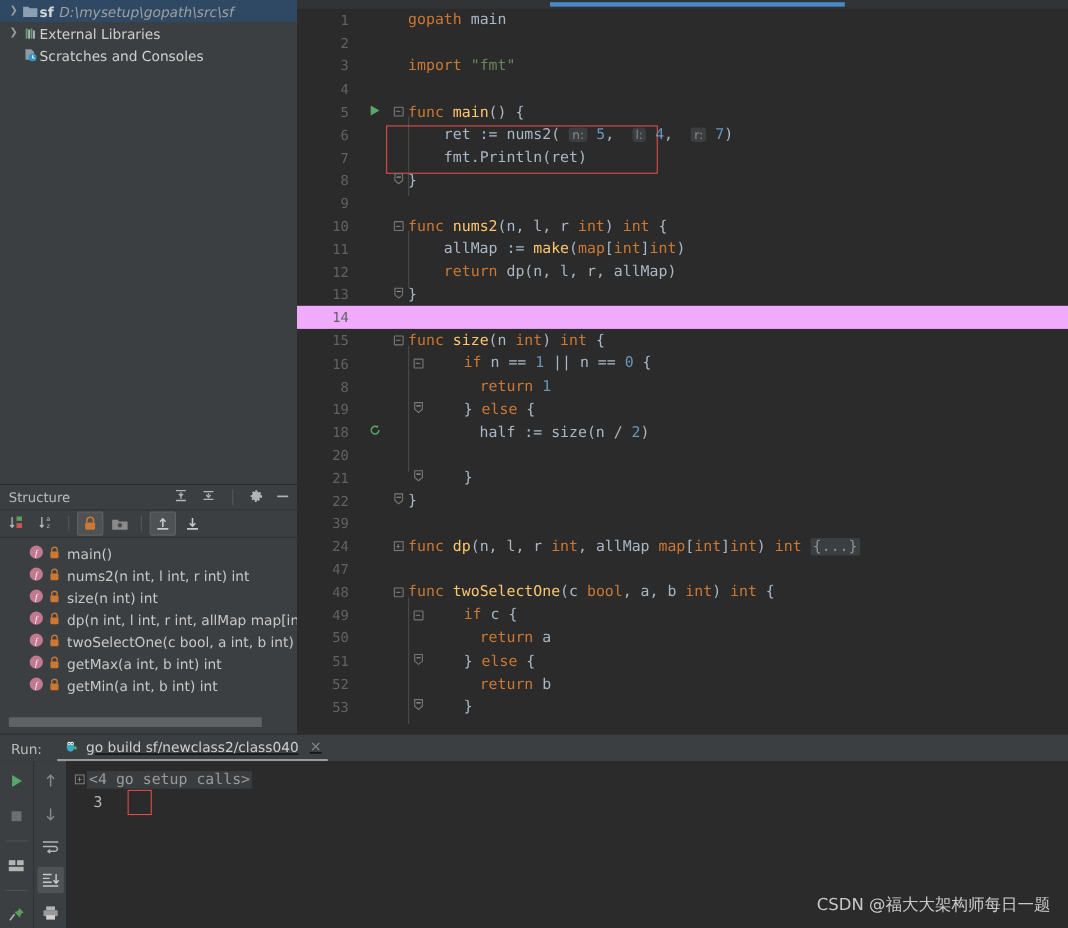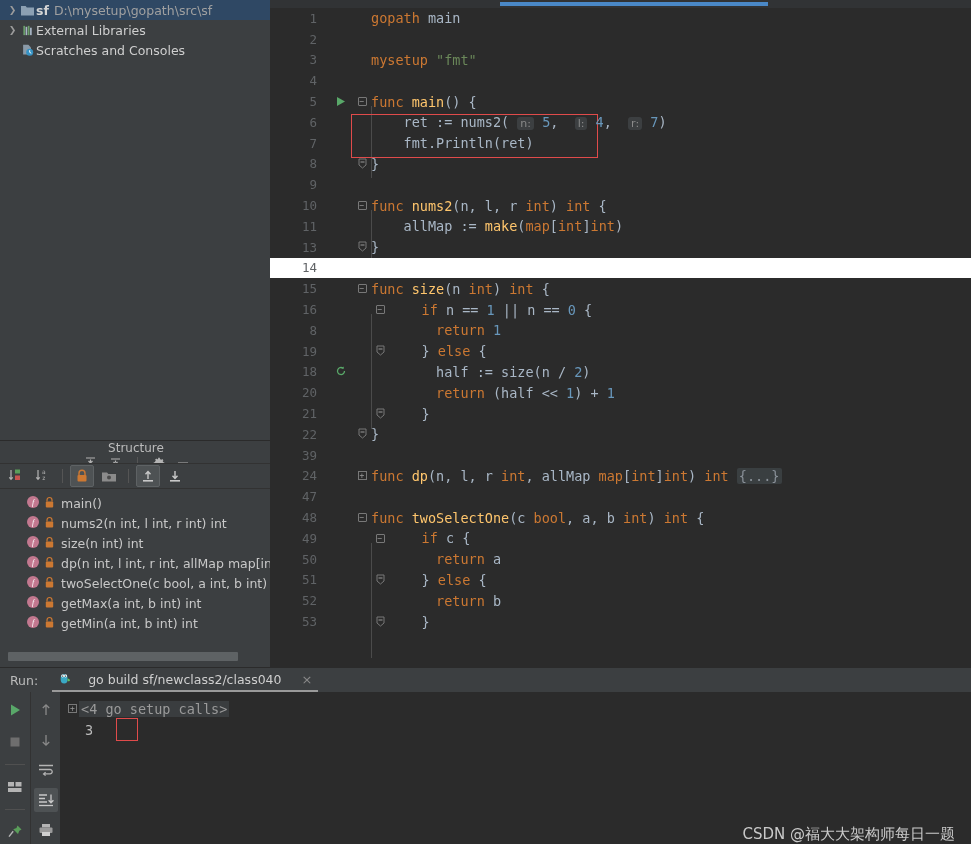--- a/index.html
+++ b/index.html
@@ -20,30 +20,29 @@
   .project-tree { height: 440px; background: #3c3f41; position: relative; overflow: hidden; }
   .tree-row {
     display: flex; align-items: center; height: 20px;
     padding-left: 6px; font-size: 12.5px; color: #bbbbbb; white-space: nowrap;
   }
   .tree-row.selected { background: #2f4864; }
   .arrow { width: 13px; font-size: 9px; color: #9b9b9b; flex: 0 0 13px; text-align: center; }
   .arrow.blank { visibility: hidden; }
   .tico { width: 17px; flex: 0 0 17px; display: flex; align-items: center; justify-content: center; }
   .lbl-bold { font-weight: bold; color: #d4d4d4; margin-right: 5px; }
-  .lbl-dim { color: #a0a0a0; }
+  .lbl-dim { color: #a0a0a0; font-style: italic; }
   .lbl { color: #cfcfcf; }
 
   
   .structure { flex: 1; background: #3c3f41; display: flex; flex-direction: column; border-top: 1px solid #2b2b2b; }
   .struct-header {
     height: 22px; display: flex; align-items: center;
     padding: 0 6px 0 8px; font-size: 12px; color: #bbbbbb;
     background: #3c3f41;
-    flex-direction: column;
   }
   .struct-header .title { flex: 1; }
   .hdr-icons { display: flex; align-items: center; gap: 10px; }
   .vdiv { width: 1px; height: 14px; background: #555; margin: 0 4px; }
   .struct-toolbar {
     height: 26px; display: flex; align-items: center; gap: 3px;
     padding: 0 4px; background: #3c3f41;
     border-top: 1px solid #323232; border-bottom: 1px solid #323232;
   }
   .tb-btn { width: 24px; height: 22px; display: flex; align-items: center; justify-content: center; border-radius: 2px; }
@@ -54,21 +53,21 @@
   .struct-row .lock-icon { flex: 0 0 12px; margin-right: 5px; }
   .struct-row .s-text { font-size: 12.5px; color: #c8c8c8; }
   .struct-hscroll { position: absolute; left: 8px; bottom: 6px; width: 230px; height: 9px; background: #5e6264; border-radius: 1px; }
 
   
   .editor { flex: 1; background: #2b2b2b; position: relative; overflow: hidden; }
   .editor-topbar { height: 8px; background: #313335; position: relative; }
   .top-scroll { position: absolute; top: 2px; left: 230px; width: 268px; height: 4px; background: #4a88c7; }
   .code-area { position: relative; font-family: "DejaVu Sans Mono", monospace; font-size: 13.5px; }
   .code-line { display: flex; height: 20.8px; align-items: center; position: relative; }
-  .code-line.caret-line { background: #ffffff; }
+  .code-line.caret-line { background: #f0abfc; }
   .gutter {
     width: 55px; flex: 0 0 55px; text-align: right; padding-right: 8px;
     color: #606366; font-size: 12.5px; font-family: "DejaVu Sans Mono", monospace;
   }
   .gutter-icons { width: 32px; flex: 0 0 32px; position: relative; display: flex; align-items: center; justify-content: center; }
   .fold-col { width: 10px; flex: 0 0 10px; position: relative; display:flex; align-items:center; justify-content:center; }
   .code-text { white-space: pre; padding-left: 4px; }
   .ind-guide {
     position: absolute; left: 101px; top: 0; bottom: 0; width: 1px; background: #4b4b4b;
   }
@@ -90,42 +89,42 @@
     width: 9px; height: 9px; border: 1px solid #787878; color: #9a9a9a;
     font-size: 8px; line-height: 7px; text-align: center; background: #2b2b2b;
   }
   .fold-minus { border-radius: 1px; }
 
   
   .run-panel { flex: 1; background: #3c3f41; display: flex; flex-direction: column; border-top: 1px solid #2b2b2b; }
   .run-header { height: 24px; display: flex; align-items: center; background: #3c3f41; padding-left: 10px; }
   .run-label { font-size: 12.5px; color: #bbbbbb; margin-right: 14px; }
   .run-tab {
-    display: flex; align-items: center; gap: 16px; height: 24px; padding: 0 6px;
-    border-bottom: 2px solid #9a9a9a; position: relative;
+    display: flex; align-items: center; gap: 6px; height: 24px; padding: 0 6px;
+    border-bottom: 2px solid #9a9a9a; position: relative; text-decoration: underline;
   }
   .run-tab .tab-text { font-size: 12.5px; color: #cfcfcf; }
   .tab-close { color: #8a8a8a; font-size: 13px; margin-left: 4px; }
   .run-body { flex: 1; display: flex; background: #2b2b2b; }
   .run-sidebar-a { width: 30px; background: #3c3f41; display: flex; flex-direction: column; align-items: center; padding-top: 6px; gap: 8px; }
   .run-sidebar-b { width: 30px; background: #3c3f41; display: flex; flex-direction: column; align-items: center; padding-top: 6px; gap: 6px; border-left: 1px solid #323232;}
   .sbtn { width: 24px; height: 24px; display: flex; align-items: center; justify-content: center; border-radius: 2px; }
   .sbtn.pressed { background: #4e5254; }
   .hsep { width: 20px; height: 1px; background: #505050; margin: 2px 0; }
   .console {
     flex: 1; background: #2b2b2b; position: relative;
     font-family: "DejaVu Sans Mono", monospace; font-size: 13.5px; color: #bbbbbb;
     padding: 6px 0 0 8px;
   }
   .console-line { height: 21px; display: flex; align-items: center; white-space: pre; }
   .console-fold { background: #3a3d3f; color: #9a9a9a; padding: 0 2px; }
   .console-out { color: #bbbbbb; padding: 0 3px; }
   .out-box { position: absolute; border: 1.5px solid #e04b4b; }
   .watermark {
-    position: absolute; right: 16px; bottom: 0;
+    position: absolute; right: 16px; bottom: 12px;
     font-size: 15px; color: #c9c9c9; font-family: "DejaVu Sans", sans-serif;
   }
 </style>
 </head>
 <body>
 
 <div class="app">
 
   <div class="upper">
 
@@ -345,21 +344,21 @@
           <div class="code-line">
             <span class="gutter">2</span>
             <span class="gutter-icons"></span>
             <span class="fold-col"></span>
             <span class="code-text"></span>
           </div>
           <div class="code-line">
             <span class="gutter">3</span>
             <span class="gutter-icons"></span>
             <span class="fold-col"></span>
-            <span class="code-text"><span class="kw">mysetup </span><span class="str">"fmt"</span></span>
+            <span class="code-text"><span class="kw">import </span><span class="str">"fmt"</span></span>
           </div>
           <div class="code-line">
             <span class="gutter">4</span>
             <span class="gutter-icons"></span>
             <span class="fold-col"></span>
             <span class="code-text"></span>
           </div>
           <div class="code-line">
             <span class="gutter">5</span>
             <span class="gutter-icons">
@@ -407,20 +406,26 @@
             <span class="fold-col">
               <span class="fold-marker fold-minus">−</span>
             </span>
             <span class="code-text"><span class="kw">func </span><span class="fn">nums2</span><span class="pl">(n, l, r </span><span class="kw">int</span><span class="pl">) </span><span class="kw">int</span><span class="pl"> {</span></span>
           </div>
           <div class="code-line">
             <span class="gutter">11</span>
             <span class="gutter-icons"></span>
             <span class="fold-col"></span>
             <span class="code-text"><span class="pl">    allMap := </span><span class="fn">make</span><span class="pl">(</span><span class="kw">map</span><span class="pl">[</span><span class="kw">int</span><span class="pl">]</span><span class="kw">int</span><span class="pl">)</span></span>
+          </div>
+          <div class="code-line">
+            <span class="gutter">12</span>
+            <span class="gutter-icons"></span>
+            <span class="fold-col"></span>
+            <span class="code-text"><span class="pl">    </span><span class="kw">return </span><span class="pl">dp</span><span class="pl">(n, l, r, allMap)</span></span>
           </div>
           <div class="code-line">
             <span class="gutter">13</span>
             <span class="gutter-icons"></span>
             <span class="fold-col">
               <span><svg width="9" height="11" viewBox="0 0 9 11">
                   <path d="M1 1h7v6L4.5 10 1 7z" fill="none" stroke="#787878" stroke-width="1"></path>
                   <path d="M2.5 4h4" stroke="#9a9a9a" stroke-width="1"></path>
                 </svg></span>
             </span>
@@ -473,21 +478,20 @@
                   <path d="M8.6 1.4l.3 2.4-2.4-.3z" fill="#59a869"></path>
                 </svg></span>
             </span>
             <span class="fold-col"></span>
             <span class="code-text"><span class="pl">        half := </span><span class="pl">size</span><span class="pl">(n / </span><span class="num">2</span><span class="pl">)</span></span>
           </div>
           <div class="code-line">
             <span class="gutter">20</span>
             <span class="gutter-icons"></span>
             <span class="fold-col"></span>
-            <span class="code-text"><span class="pl">        </span><span class="kw">return </span><span class="pl">(half &lt;&lt; </span><span class="num">1</span><span class="pl">) + </span><span class="num">1</span></span>
           </div>
           <div class="code-line">
             <span class="gutter">21</span>
             <span class="gutter-icons"></span>
             <span class="fold-col" style="margin-left: 18px;">
               <span><svg width="9" height="11" viewBox="0 0 9 11">
                   <path d="M1 1h7v6L4.5 10 1 7z" fill="none" stroke="#787878" stroke-width="1"></path>
                   <path d="M2.5 4h4" stroke="#9a9a9a" stroke-width="1"></path>
                 </svg></span>
             </span>

